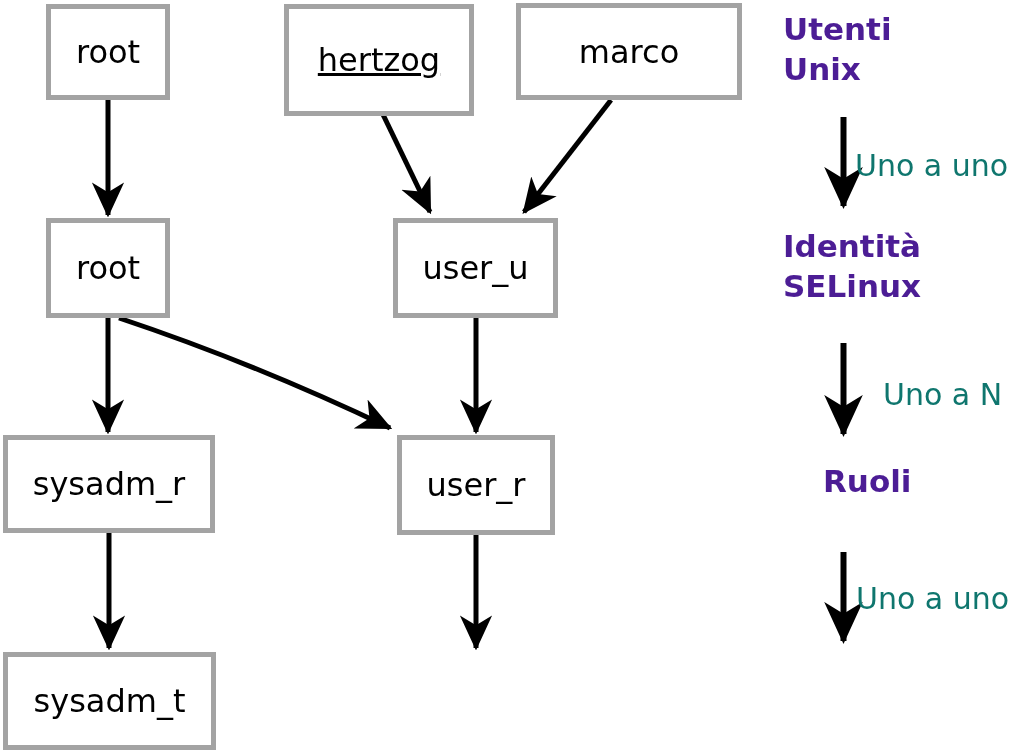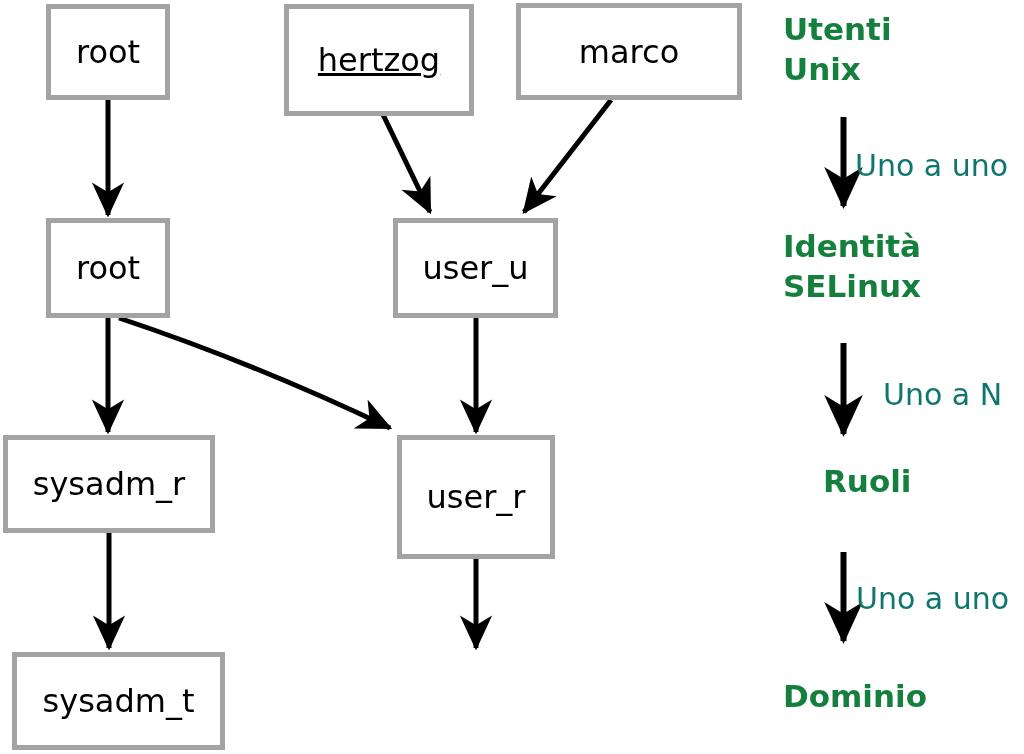--- a/index.html
+++ b/index.html
@@ -34,31 +34,31 @@
     color: #000000;
     white-space: nowrap;
   }
   
   .n-unix-root     { left: 46px;  top: 4px;   width: 124px; height: 96px; }
   .n-unix-hertzog  { left: 284px; top: 4px;   width: 190px; height: 112px; text-decoration: underline; }
   .n-unix-marco    { left: 516px; top: 3px;   width: 226px; height: 97px; }
   .n-sel-root      { left: 46px;  top: 218px; width: 124px; height: 100px; }
   .n-sel-user-u    { left: 393px; top: 218px; width: 165px; height: 100px; text-align: center; }
   .n-role-sysadm-r { left: 3px;   top: 435px; width: 212px; height: 98px; text-align: right; }
-  .n-role-user-r   { left: 397px; top: 435px; width: 158px; height: 124px; }
-  .n-dom-sysadm-t  { left: 12px;   top: 652px; width: 213px; height: 98px; }
+  .n-role-user-r   { left: 397px; top: 435px; width: 158px; height: 100px; }
+  .n-dom-sysadm-t  { left: 3px;   top: 652px; width: 213px; height: 98px; }
   .n-dom-user-t    { left: 397px; top: 652px; width: 160px; height: 98px; }
 
   
   .legend-heading {
     position: absolute;
     font-weight: bold;
     font-size: 31px;
     line-height: 40px;
-    color: #15803d;
+    color: #4c1d95;
     white-space: pre-line;
   }
   .lh-1 { left: 783px; top: 9px; }
   .lh-2 { left: 783px; top: 226px; }
   .lh-3 { left: 783px; top: 461px; margin-left: 40px; }
   .lh-4 { left: 783px; top: 676px; }
 
   .legend-relation {
     position: absolute;
     font-size: 30px;
@@ -119,19 +119,18 @@
   </div>
   <div class="node n-dom-sysadm-t">
     <span>sysadm_t</span>
   </div>
 
   <div class="legend-heading lh-1">Utenti
 Unix</div>
   <div class="legend-heading lh-2">Identità
 SELinux</div>
   <div class="legend-heading lh-3">Ruoli</div>
-  <div class="legend-heading lh-4">Dominio</div>
 
   <div class="legend-relation lr-1">Uno a uno</div>
   <div class="legend-relation lr-2">Uno a N</div>
   <div class="legend-relation lr-3">Uno a uno</div>
 
 </div>
 
 </body></html>

